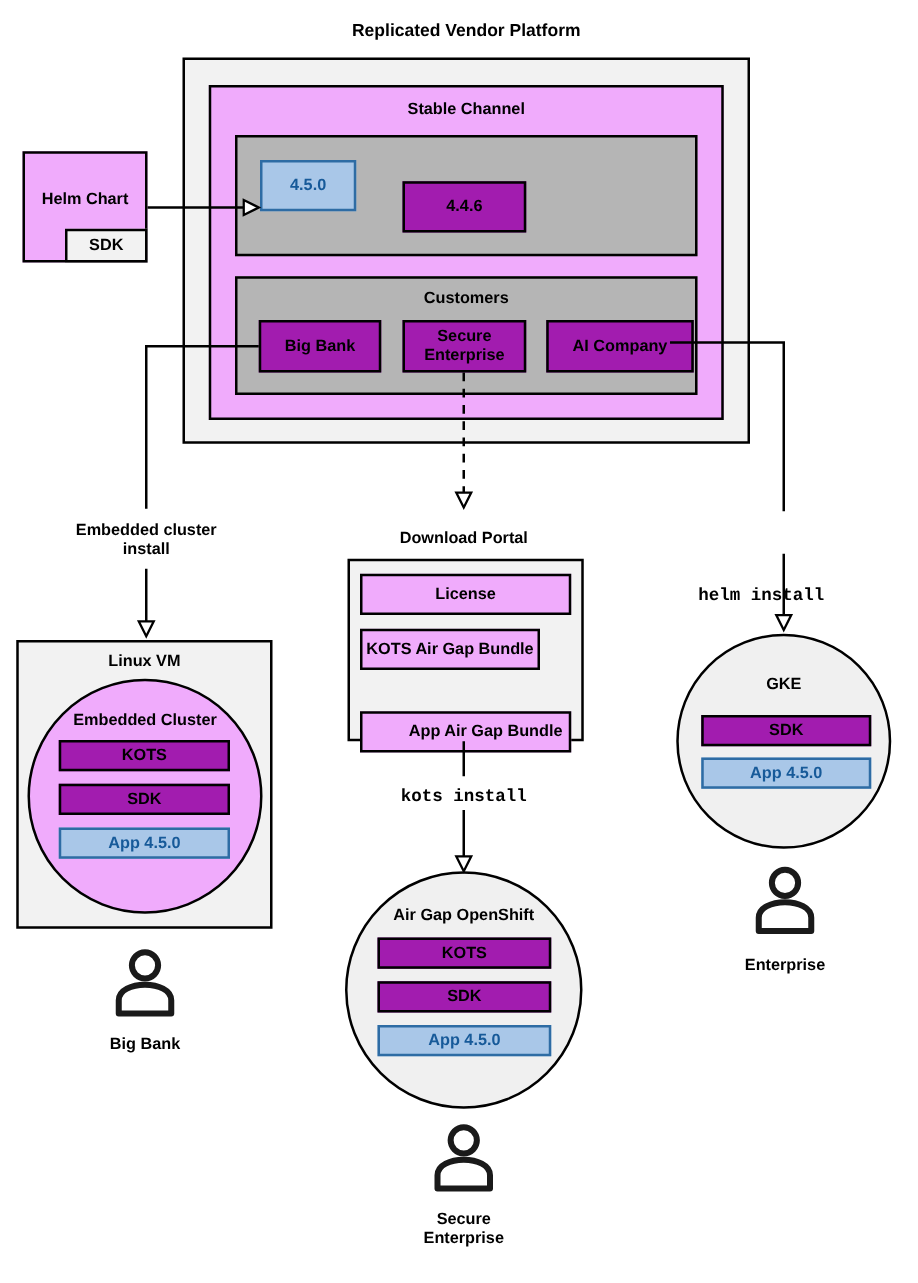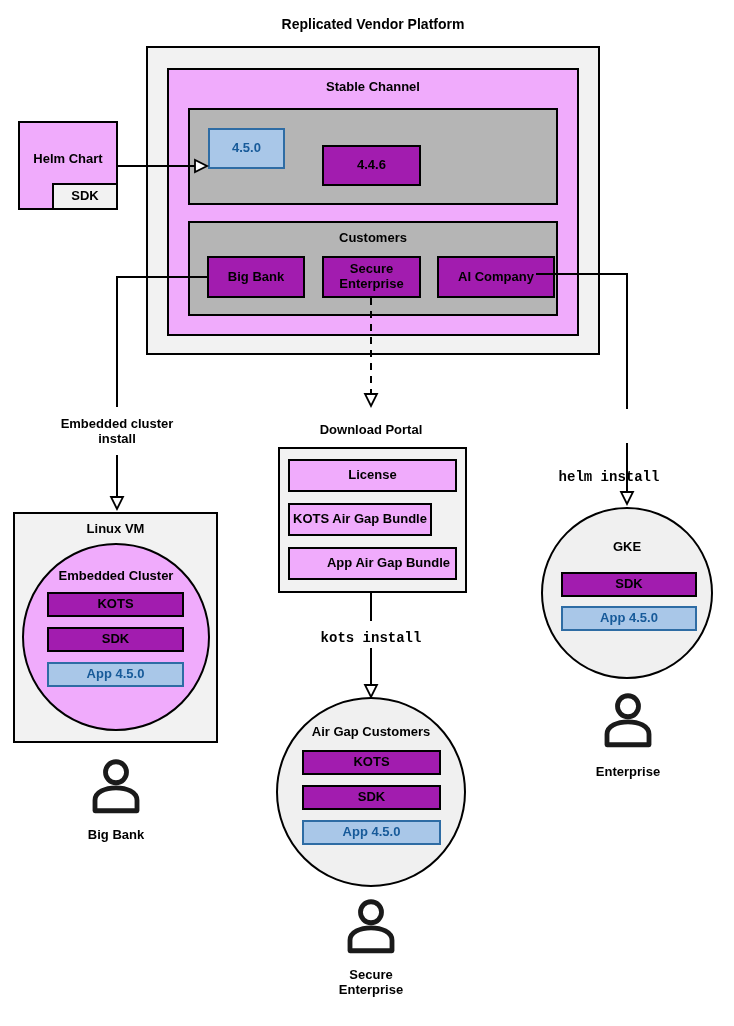--- a/index.html
+++ b/index.html
@@ -49,32 +49,32 @@
   <div class="abs node fill-light ctr b13" style="left:52px; top:183px; width:66px; height:27px;">SDK</div>
 
   <div class="abs ttl" style="left:52px; top:417px; width:130px;">Embedded cluster install</div>
   <div class="abs mono" style="left:539px; top:421px; width:140px;margin-top:48px;">helm install</div>
   <div class="abs mono" style="left:301px; top:630px; width:140px;text-align:center;">kots install</div>
 
   <div class="abs ttl" style="left:296px; top:423px; width:150px;">Download Portal</div>
   <div class="abs node fill-light" style="left:278px; top:447px; width:189px; height:146px;"></div>
   <div class="abs node fill-mid ctr b13" style="left:288px; top:459px; width:169px; height:33px;">License</div>
   <div class="abs node fill-mid ctr b13" style="left:288px; top:503px; width:144px; height:33px;">KOTS Air Gap Bundle</div>
-  <div class="abs node fill-mid ctr b13" style="left:288px; top:547px; width:169px; height:33px;padding-left:32px;">App Air Gap Bundle</div>
+  <div class="abs node fill-mid ctr b13" style="left:288px; top:569px; width:169px; height:33px;padding-left:32px;">App Air Gap Bundle</div>
 
   <div class="abs node fill-light" style="left:13px; top:512px; width:205px; height:231px;"></div>
   <div class="abs ttl" style="left:13px; top:522px; width:205px;">Linux VM</div>
   <div class="abs node circle fill-mid" style="left:22px; top:543px; width:188px; height:188px;"></div>
   <div class="abs ttl" style="left:22px; top:569px; width:188px;">Embedded Cluster</div>
   <div class="abs node fill-white ctr b13" style="left:47px; top:592px; width:137px; height:25px;">KOTS</div>
   <div class="abs node fill-white ctr b13" style="left:47px; top:627px; width:137px; height:25px;">SDK</div>
   <div class="abs node hl ctr b13" style="left:47px; top:662px; width:137px; height:25px;">App 4.5.0</div>
 
   <div class="abs node circle fill-lighter" style="left:276px; top:697px; width:190px; height:190px;"></div>
-  <div class="abs ttl" style="left:276px; top:725px; width:190px;">Air Gap Customers</div>
+  <div class="abs ttl" style="left:276px; top:725px; width:190px;">Air Gap OpenShift</div>
   <div class="abs node fill-white ctr b13" style="left:302px; top:750px; width:139px; height:25px;">KOTS</div>
   <div class="abs node fill-white ctr b13" style="left:302px; top:785px; width:139px; height:25px;">SDK</div>
   <div class="abs node hl ctr b13" style="left:302px; top:820px; width:139px; height:25px;">App 4.5.0</div>
 
   <div class="abs node circle fill-lighter" style="left:541px; top:507px; width:172px; height:172px;"></div>
   <div class="abs ttl" style="left:541px; top:540px; width:172px;">GKE</div>
   <div class="abs node fill-white ctr b13" style="left:561px; top:572px; width:136px; height:25px;">SDK</div>
   <div class="abs node hl ctr b13" style="left:561px; top:606px; width:136px; height:25px;">App 4.5.0</div>
 
   <svg class="abs" style="left:88px; top:758px;" width="56" height="60" viewBox="0 0 64 68">

